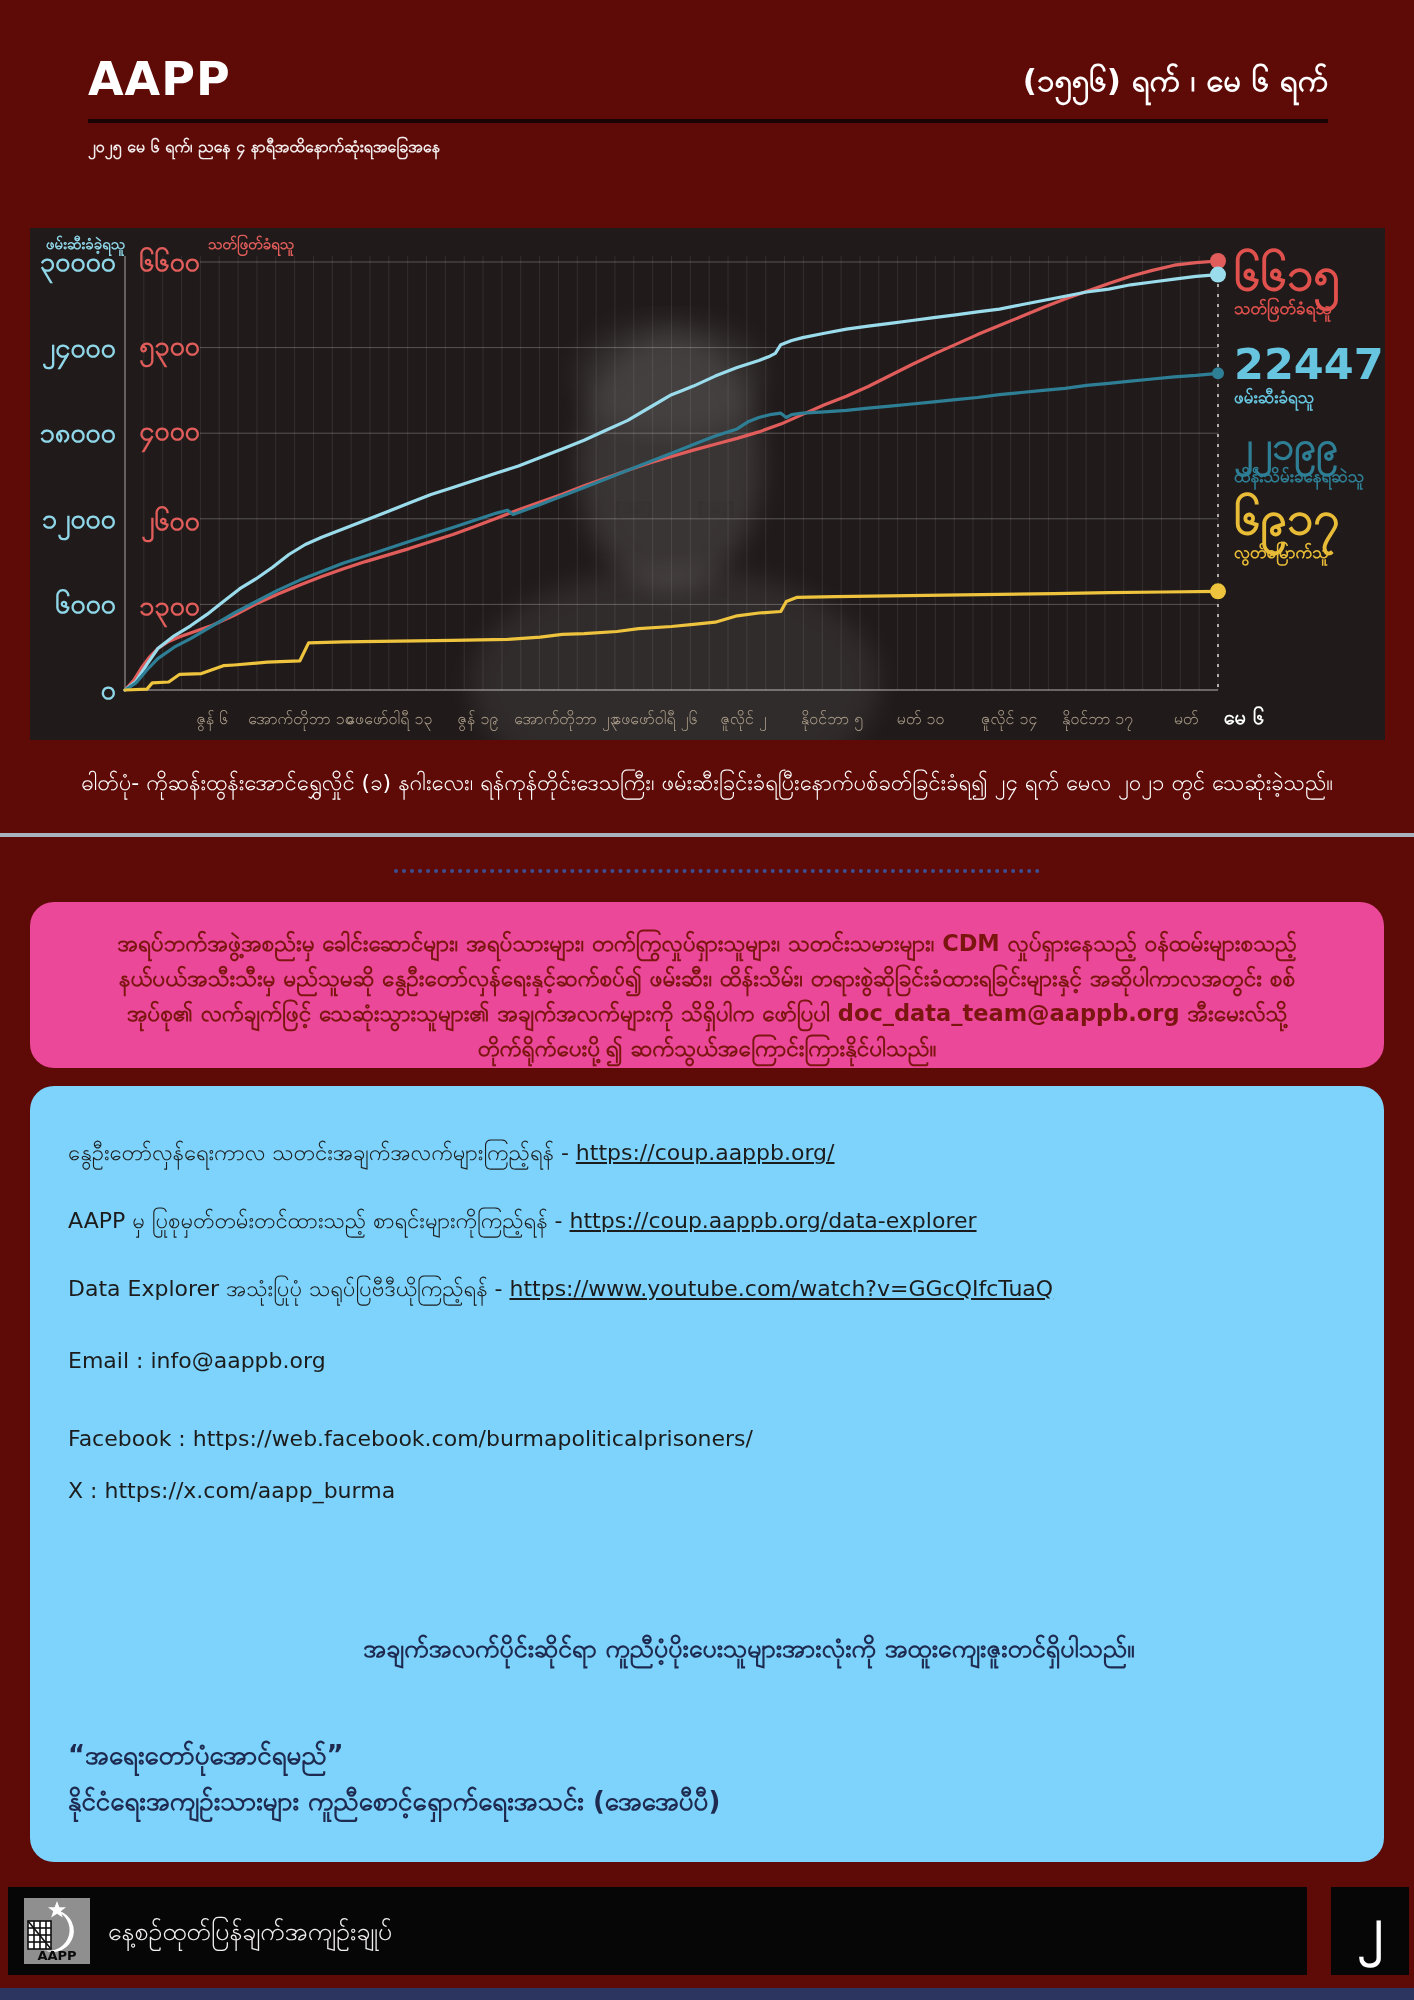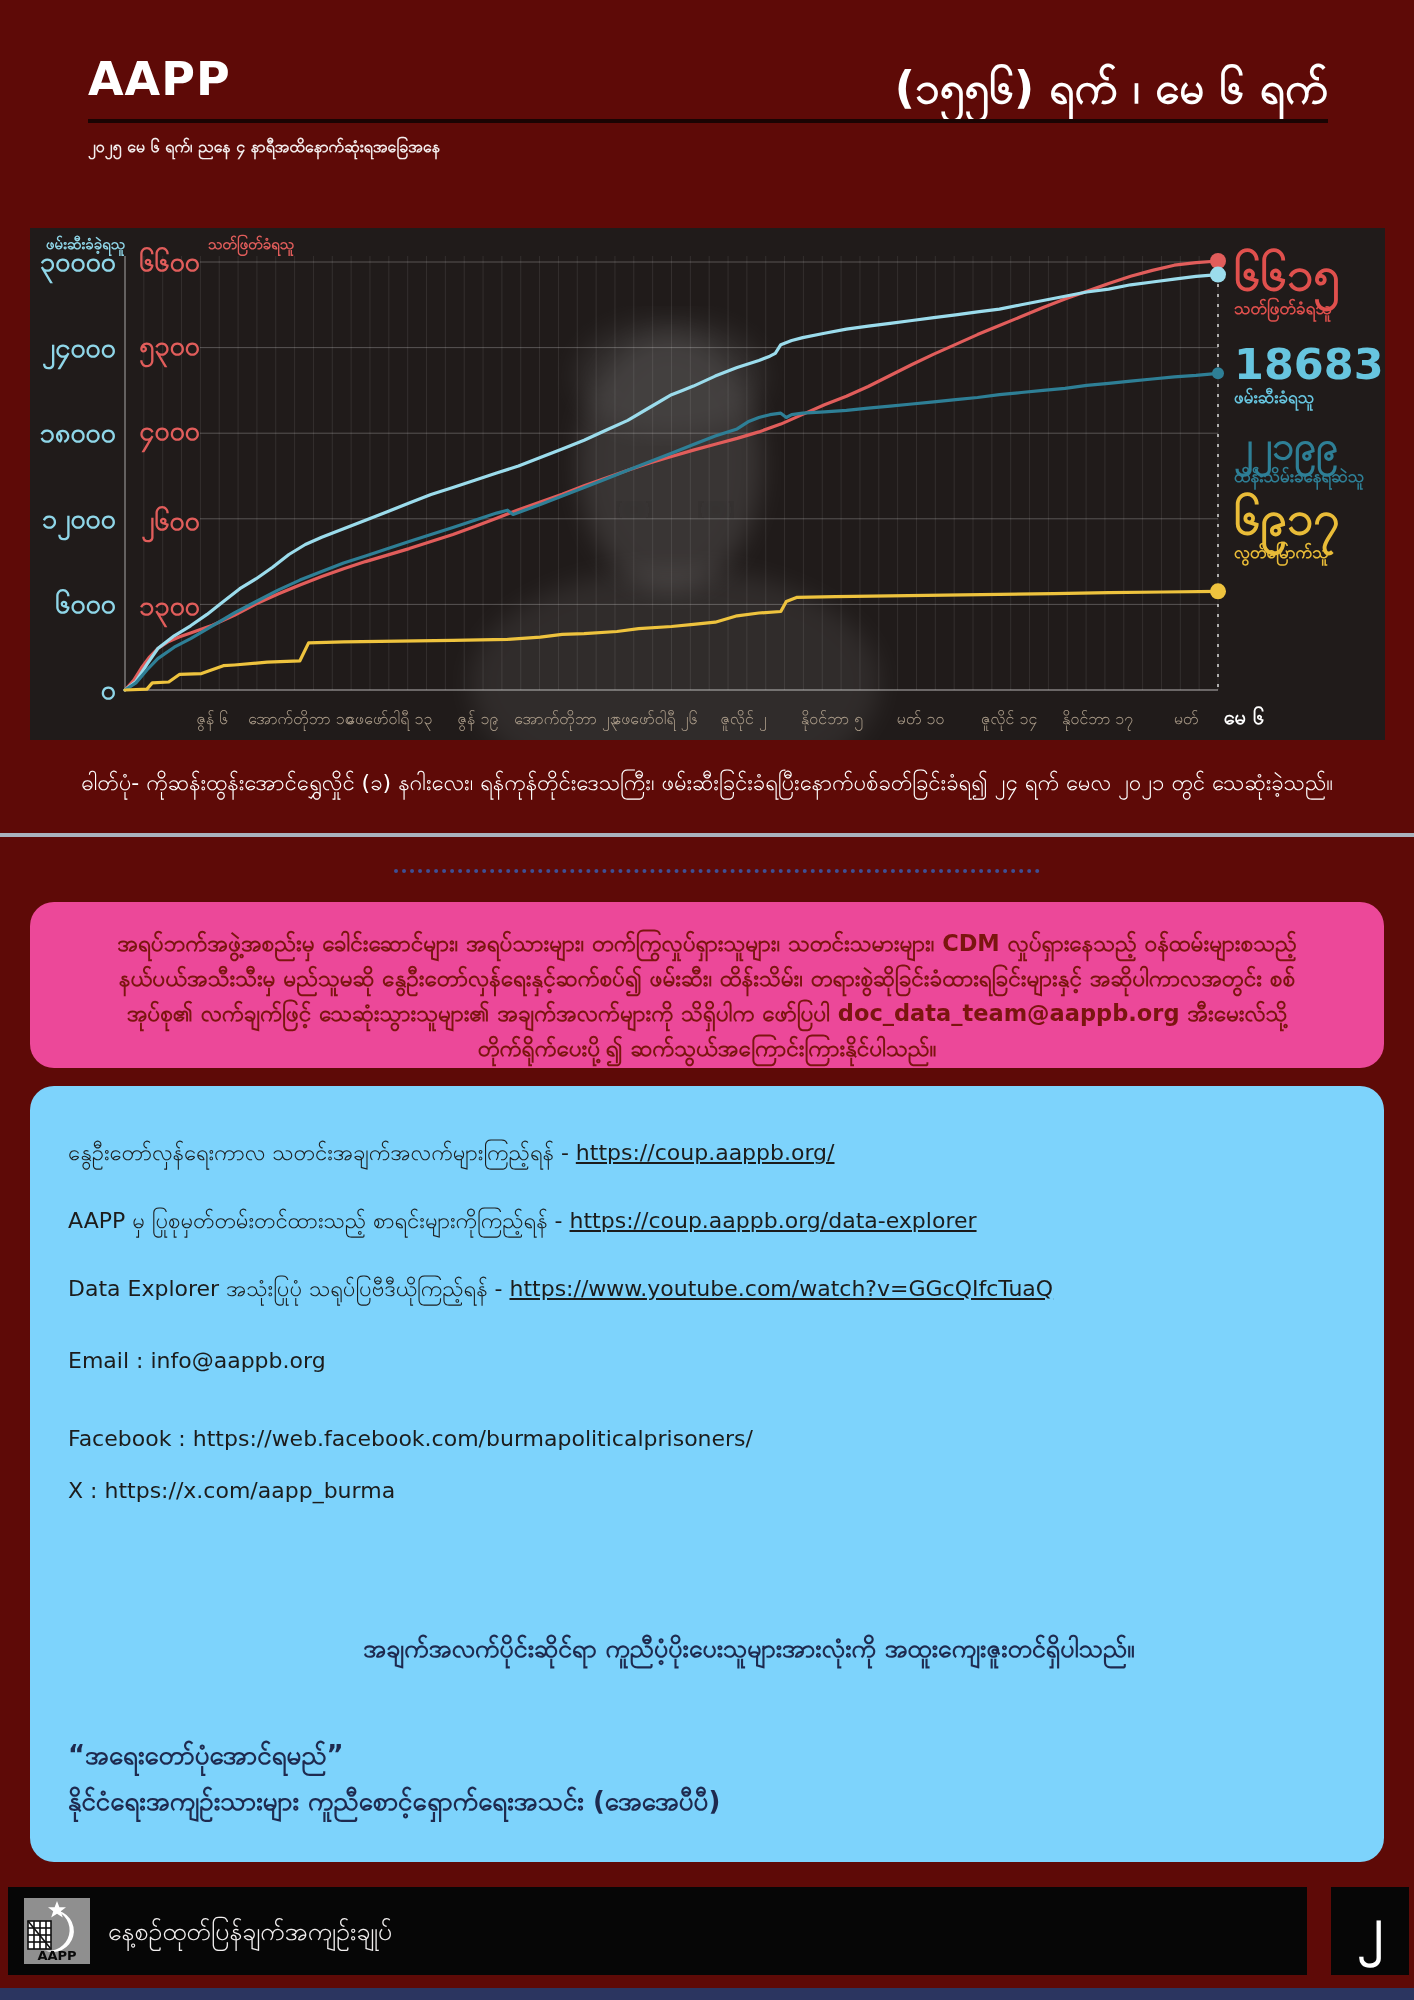--- a/index.html
+++ b/index.html
@@ -3,21 +3,21 @@
 <meta charset="utf-8">
 <style>
   html,body{margin:0;padding:0;}
   body{
     width:1414px;height:2000px;position:relative;overflow:hidden;
     background:#5e0a07;
     font-family:"DejaVu Sans","Liberation Sans",sans-serif;
   }
   
   .hdr-title{position:absolute;left:88px;top:52px;font-size:46px;font-weight:bold;color:#ffffff;letter-spacing:1px;}
-  .hdr-date{position:absolute;right:86px;top:60px;font-size:44px;font-weight:bold;color:#ffffff;}
+  .hdr-date{position:absolute;right:86px;top:60px;font-size:31px;font-weight:bold;color:#ffffff;}
   .hdr-rule{position:absolute;left:88px;right:86px;top:119px;height:4px;background:#1a0403;}
   .hdr-sub{position:absolute;left:88px;top:136px;font-size:16px;font-weight:bold;color:#f3eeee;}
   
   .chart{position:absolute;left:30px;top:228px;width:1355px;height:512px;background:#201b1a;}
   .chart svg{position:absolute;left:0;top:0;}
   .legend{position:absolute;left:1204px;top:0;width:150px;height:636px;}
   .lg-entry{position:absolute;left:0;width:180px;line-height:1.02;}
   .lg-num{font-weight:bold;display:block;}
   .lg-lab{font-weight:bold;display:block;font-size:17px;margin-top:2px;}
   .lg-0{top:22px;}  .lg-0 .lg-num{font-size:47px;}
@@ -170,21 +170,21 @@
       <circle cx="1188" cy="145.29426666666666" r="6" fill="#2e7f96"></circle>
       <polyline points="95.0,462.0 116.9,461.1 122.3,454.9 138.7,454.0 149.7,446.3 171.5,445.6 193.4,437.7 204.3,437.0 237.1,434.2 269.9,432.8 278.6,414.9 313.6,413.8 368.3,413.1 422.9,412.4 477.5,411.4 510.3,409.2 532.2,406.4 554.1,405.6 586.9,403.5 608.7,400.7 641.5,398.5 663.4,396.4 685.2,394.2 707.1,387.8 728.9,385.0 750.8,383.5 756.3,373.5 767.2,369.3 805.5,368.6 860.1,367.8 914.8,367.1 969.4,366.4 1024.0,365.7 1078.7,364.7 1133.3,364.0 1188.0,363.3" fill="none" stroke="#eec33e" stroke-width="3.2" stroke-linejoin="round" stroke-linecap="round"></polyline>
       <circle cx="1188" cy="363.31746666666663" r="8" fill="#eec33e"></circle>
     </svg>
   <div class="legend">
     <div class="lg-entry lg-0" style="color:#e0504d">
       <span class="lg-num">၆၆၁၅</span>
       <span class="lg-lab">သတ်ဖြတ်ခံရသူ</span>
     </div>
     <div class="lg-entry lg-1" style="color:#67c5df">
-      <span class="lg-num">18683</span>
+      <span class="lg-num">22447</span>
       <span class="lg-lab">ဖမ်းဆီးခံရသူ</span>
     </div>
     <div class="lg-entry lg-2" style="color:#2e7f96">
       <span class="lg-num">၂၂၁၉၉</span>
       <span class="lg-lab">ထိန်းသိမ်းခံနေရဆဲသူ</span>
     </div>
     <div class="lg-entry lg-3" style="color:#e9bc38">
       <span class="lg-num">၆၉၁၇</span>
       <span class="lg-lab">လွတ်မြောက်သူ</span>
     </div>

